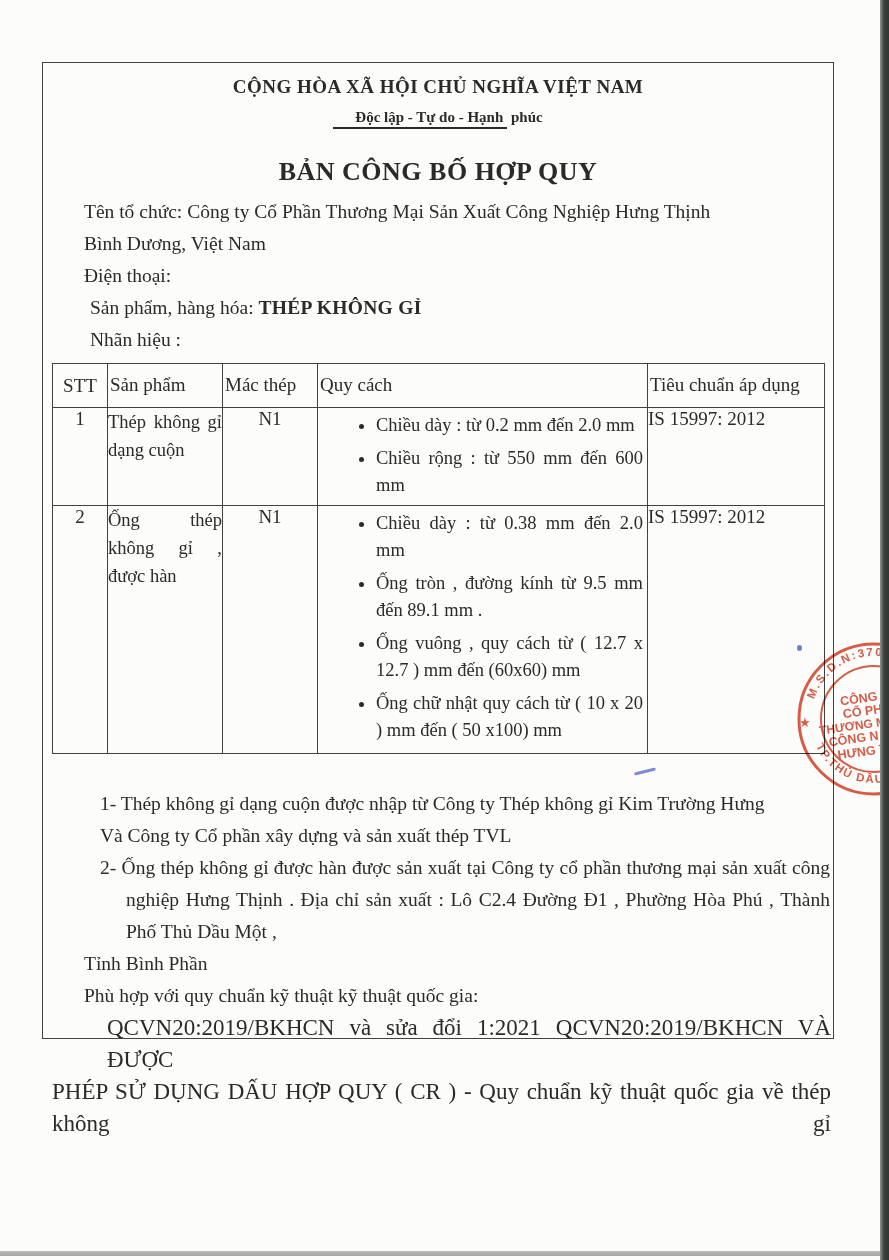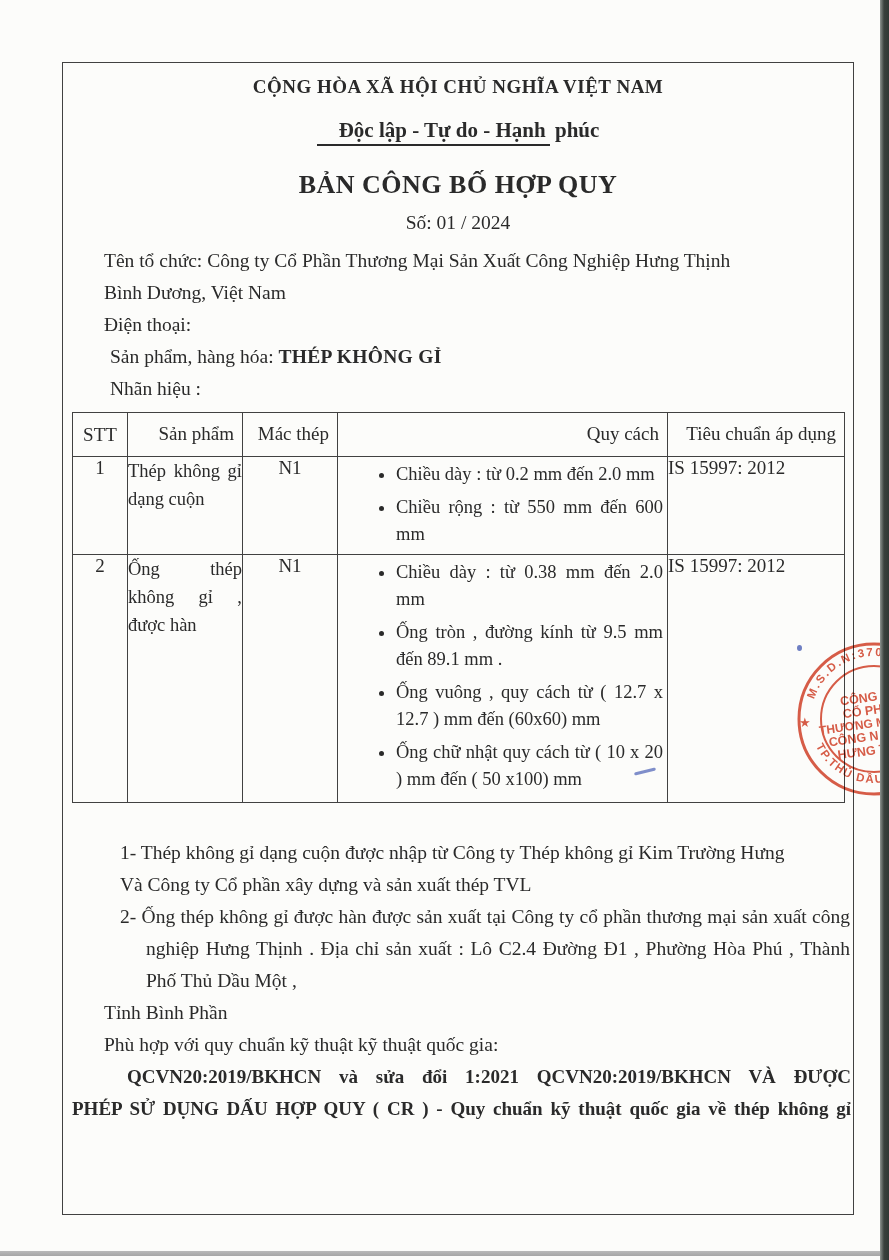--- a/index.html
+++ b/index.html
@@ -7,60 +7,60 @@
     position:relative; width:889px; height:1260px; overflow:hidden;
     background:#fcfcfa; color:#2a2a2a;
     font-family:"Liberation Serif","DejaVu Serif",serif;
   }
   
   .edge-right { position:absolute; top:0; left:880px; width:9px; height:1260px;
     background:linear-gradient(to right,#8d938f,#39403c 45%,#303733); z-index:10; }
   .edge-bottom { position:absolute; left:0; top:1251px; width:889px; height:5px;
     background:linear-gradient(to bottom,#b9b9b9,#a6a6a6); z-index:9; }
 
-  .frame { position:absolute; left:62px; top:62px; width:792px; height:1153px;
+  .frame { position:absolute; left:42px; top:62px; width:792px; height:977px;
     border:1.5px solid #414141; box-sizing:border-box; }
 
   .nat-header { text-align:center; margin-top:11px; }
   .nat-line1 { font-size:19px; font-weight:bold; letter-spacing:.5px; line-height:26px; }
-  .motto { font-size:21px; font-weight:bold; line-height:27px; margin-top:17px; }
+  .motto { font-size:15px; font-weight:bold; line-height:27px; margin-top:4px; }
   .motto-underlined { border-bottom:2px solid #2a2a2a; padding:0 4px 2px 22px; }
 
   .doc-title { text-align:center; font-size:26px; font-weight:bold; letter-spacing:.5px;
     margin-top:25px; line-height:32px; }
   .doc-number { text-align:center; font-size:19.5px; margin-top:8px; line-height:28px; }
 
   .body-block { margin:8px 57px 0 41px; font-size:19.5px; line-height:32px; }
   .jline { text-align:justify; text-align-last:justify; }
   .product-name { font-weight:bold; letter-spacing:.3px; }
   .indent-sm { padding-left:6px; }
 
   table.spec { border-collapse:collapse; margin:7px 16px 0 9px; table-layout:fixed;
     width:772px; font-size:19px; }
   table.spec th, table.spec td { border:1.5px solid #414141; vertical-align:top;
     font-weight:normal; padding:0; box-sizing:border-box; }
   .col-stt{width:55px;} .col-sp{width:115px;} .col-mt{width:95px;}
   .col-qc{width:330px;} .col-tc{width:177px;}
-  tr.thead th { height:44px; vertical-align:middle; text-align:right; padding:2px 8px 4px 2px; }
+  tr.thead th { height:44px; vertical-align:middle; text-align:left; padding:2px 8px 4px 2px; }
   tr.thead th.c-center { text-align:center; padding:2px 2px; }
   td.cell-stt { text-align:center; padding-top:8px; height:auto; }
   td.cell-sp  { padding:8px 8px; font-size:18.5px; text-align:justify; line-height:28px; }
   td.cell-mt  { text-align:center; padding-top:8px; }
   td.cell-tc  { padding:8px 4px 8px 9px; }
   td.cell-qc  { padding:6px 4px 4px 0; }
   td.cell-qc ul { margin:0; padding:0 4px 0 58px; }
   td.cell-qc li { text-align:justify; line-height:27px; margin:4px 0 6px 0; font-size:18.5px; }
   tr.row-1 td { height:92px; }
   tr.row-2 td { height:248px; }
 
   .notes { margin:34px 3px 0 41px; font-size:19.5px; line-height:32px; }
   .note-item { margin-left:16px; }
   .note-cont { margin-left:16px; }
   .note-hang { margin-left:16px; padding-left:26px; text-indent:-26px; text-align:justify; }
-  .conformity { margin:0 2px 0 9px; font-size:19px; line-height:32px;font-weight:bold; }
+  .conformity { margin:0 2px 0 9px; font-size:23px; line-height:32px; }
   .conf-l1 { margin-left:55px; text-align:justify; text-align-last:justify; }
   .conf-l2 { text-align:justify; text-align-last:justify; }
 
   .stamp { position:absolute; left:769px; top:614px; width:210px; height:210px;
     z-index:5; mix-blend-mode:multiply; opacity:.93; }
   .stamp text { font-family:"Liberation Sans","DejaVu Sans",sans-serif; font-weight:bold; }
 
   .ink-dot { position:absolute; left:797px; top:645px; width:5px; height:6px;
     background:#4a5fb5; border-radius:50%; opacity:.8; z-index:6; }
   .ink-dash { position:absolute; left:634px; top:770px; width:22px; height:3px;
@@ -72,21 +72,20 @@
 <div class="page">
 
   <div class="frame">
 
     <div class="nat-header">
       <div class="nat-line1">CỘNG HÒA XÃ HỘI CHỦ NGHĨA VIỆT NAM</div>
       <div class="motto"><span class="motto-underlined">Độc lập - Tự do - Hạnh</span> <span>phúc</span></div>
     </div>
 
     <div class="doc-title">BẢN CÔNG BỐ HỢP QUY</div>
-    <div class="doc-number">Số: 01 / 2024</div>
 
     <div class="body-block">
       <div>Tên tổ chức: Công ty Cổ Phần Thương Mại Sản Xuất Công Nghiệp Hưng Thịnh</div>
       <div>Bình Dương, Việt Nam</div>
       <div>Điện thoại:</div>
       <div class="indent-sm"><span>Sản phẩm, hàng hóa: </span><span class="product-name">THÉP KHÔNG GỈ</span></div>
       <div class="indent-sm">Nhãn hiệu :</div>
     </div>
 
     <table class="spec">

